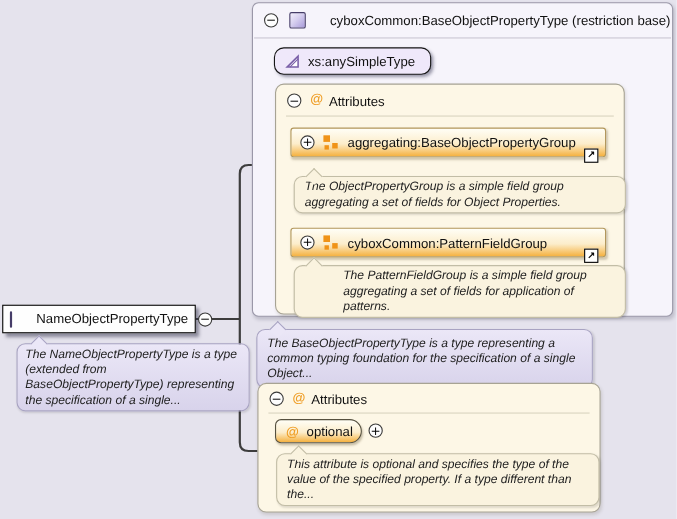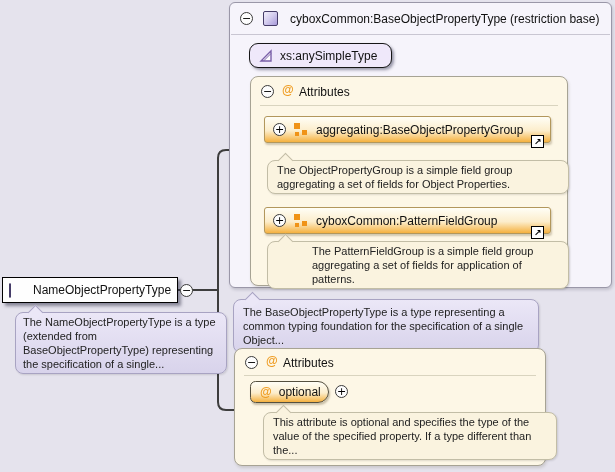--- a/index.html
+++ b/index.html
@@ -27,21 +27,21 @@
   }
   
   .outer-box{
     left:229px;top:2px;width:383px;height:286px;
     background:#F6F4FB;border:1px solid #9A97A8;border-radius:6px;
     box-shadow:1px 2px 3px rgba(40,40,60,0.18);z-index:2;box-sizing:border-box;
   }
   .box-header{position:absolute;left:0;top:0;right:0;height:31px;}
   .box-header .toggle{position:absolute;left:10px;top:9px;}
   .box-header .type-sq{position:absolute;left:33px;top:8px;}
-  .box-title{position:absolute;left:60px;top:9px;font-size:12px;white-space:nowrap;}
+  .box-title{position:absolute;left:70px;top:9px;font-size:12px;white-space:nowrap;}
   .hdr-divider{position:absolute;left:1px;right:1px;top:31px;border-top:1px solid #C9C6D2;}
   
   .pill-purple{
     left:19px;top:40px;height:25px;width:143px;box-sizing:border-box;
     background:#EFE8FA;border:1.5px solid #161616;border-radius:9px;
     box-shadow:2px 2px 3px rgba(40,40,70,0.45);
     display:flex;align-items:center;gap:7px;padding:0 9px;font-size:12px;
   }
   
   .box-cream{
@@ -70,21 +70,21 @@
   .link-icon{
     position:absolute;right:6px;bottom:-6px;width:13px;height:13px;box-sizing:border-box;
     background:#fff;border:1.5px solid #000;display:flex;align-items:center;justify-content:center;
     font-size:9px;font-weight:bold;color:#000;z-index:3;
     font-family:"DejaVu Sans", sans-serif;
   }
   
   .tooltip{
     position:absolute;box-sizing:border-box;border-radius:8px;
     font-size:11px;line-height:14px;color:#222;padding:2px 9px;
-    box-shadow:1px 1px 2px rgba(0,0,0,0.12);z-index:2;
+    box-shadow:1px 1px 2px rgba(0,0,0,0.12);z-index:2;font-style:italic;
   }
   .tt-cream{background:#FAF3DF;border:1px solid #C2BDA6;}
   .tt-purple{background:linear-gradient(#EBE7F7 0%,#D8D3EB 100%);border:1px solid #A8A3C2;}
   .notch{
     position:absolute;width:10px;height:10px;transform:rotate(45deg);
     border-left:1px solid #C2BDA6;border-top:1px solid #C2BDA6;background:#FAF3DF;z-index:3;
   }
   .notch-purple{border-color:#A8A3C2;background:#EBE7F7;}
   
   .pill-attr{
@@ -191,19 +191,19 @@
     <span class="at-glyph" style="position:absolute;left:31px;top:6px;">@</span>
     <span style="position:absolute;left:48px;top:7px;font-size:12px;">Attributes</span>
     <span class="cream-divider" style="top:26px;"></span>
 
     <div class="pill-attr">
       <span class="at-glyph">@</span>
       <span class="lbl">optional</span>
     </div>
     <span class="toggle plus-after" style="left:100px;top:36px;">+</span>
 
-    <div class="tooltip tt-cream" style="left:16px;top:63px;width:294px;margin-left:12px;">
+    <div class="tooltip tt-cream" style="left:16px;top:63px;width:294px;">
       <span class="notch" style="left:14px;top:-6px;"></span>
       <span>This attribute is optional and specifies the type of the value of the specified property. If a type different than the...</span>
     </div>
   </div>
 
 </div>
 
 </body></html>

